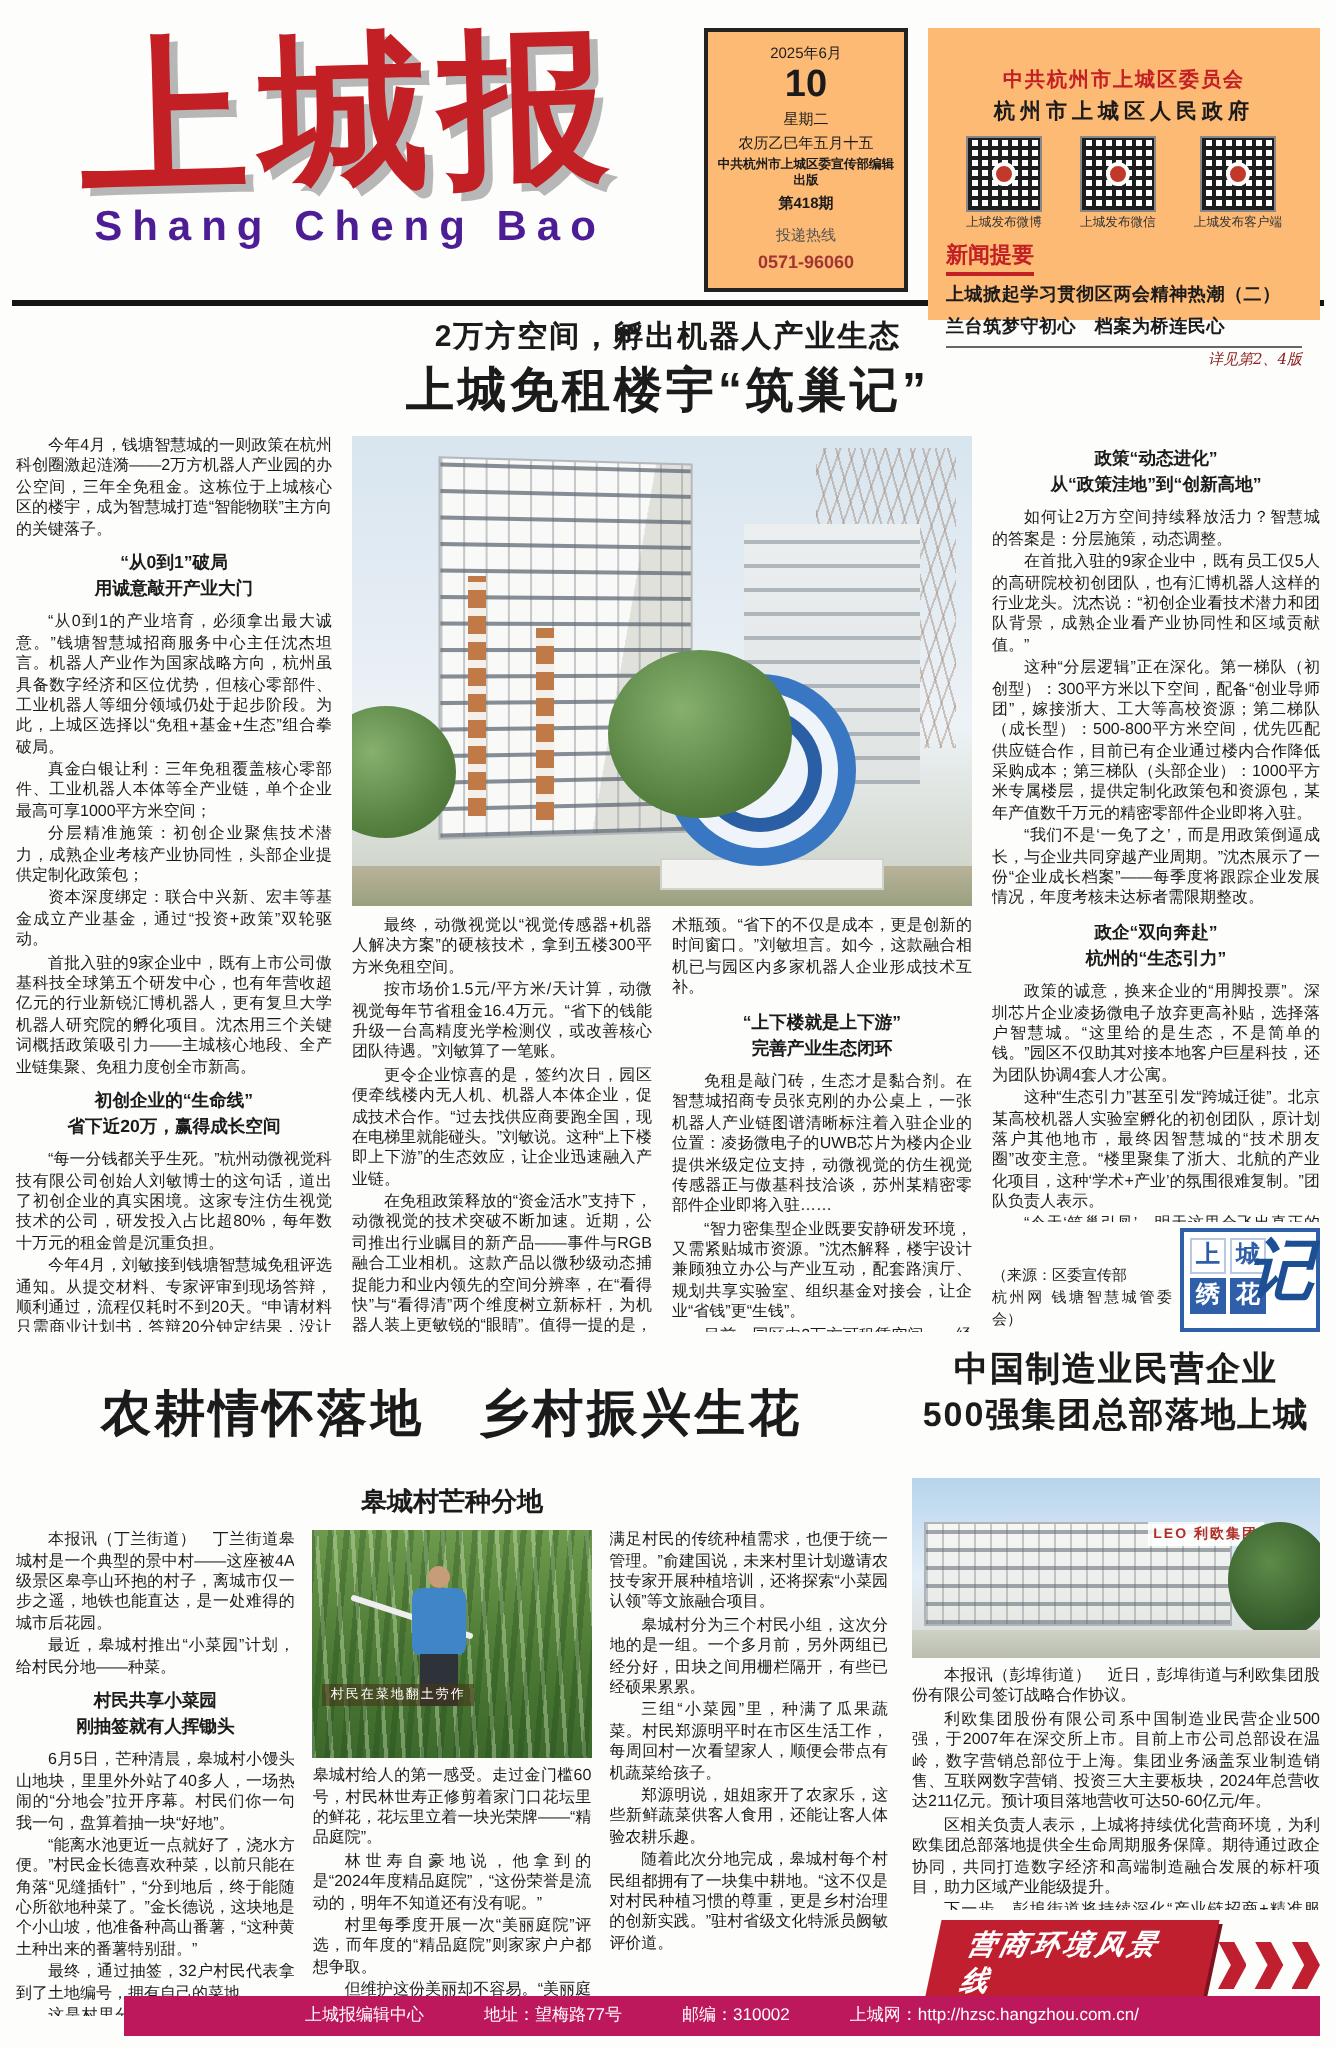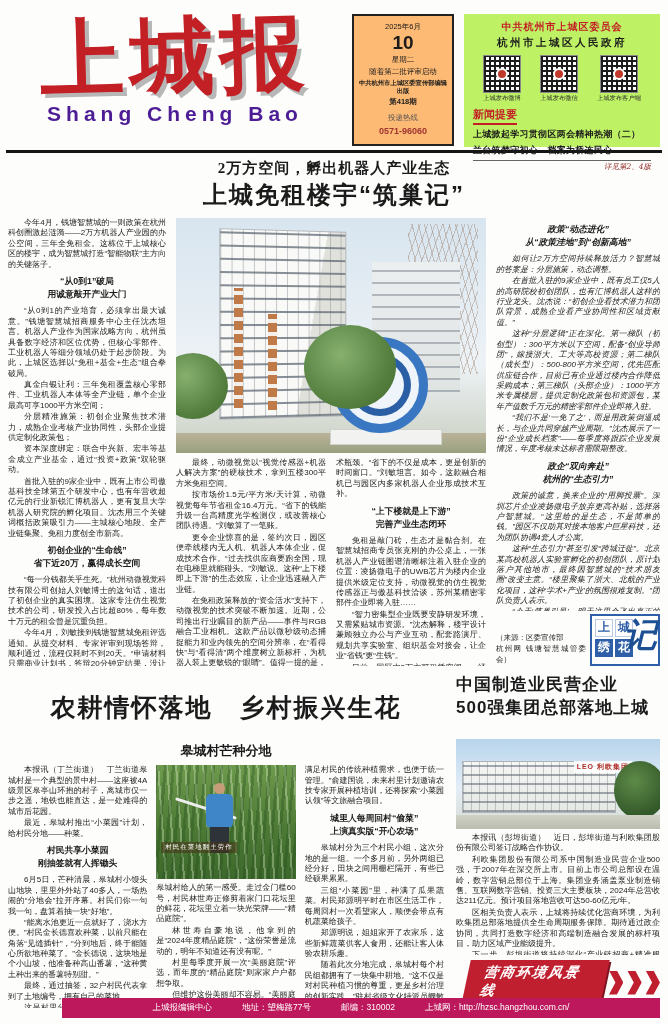--- a/index.html
+++ b/index.html
@@ -13,52 +13,52 @@
             color:#c32026;letter-spacing:6px;transform:rotate(-1.5deg);
             text-shadow:4px 4px 0 rgba(125,125,125,.55);}
   .brand-py{margin-top:4px;font-size:21px;font-weight:bold;color:#4c1d95;letter-spacing:5px;}
   .date-box{flex:none;width:92px;height:118px;border:2px solid #222;background:#fdba74;
             margin-left:12px;text-align:center;padding:5px 3px;font-size:7.5px;line-height:1.6;}
   .db-day{font-size:19px;font-weight:bold;line-height:1.1;}
   .db-pub{font-size:6.3px;font-weight:bold;line-height:1.3;margin-top:1px;}
   .db-issue{font-weight:bold;margin-top:1px;}
   .db-hotline-label{margin-top:4px;color:#555;}
   .db-hotline{color:#a03531;font-weight:bold;font-size:9px;}
-  .gov-box{flex:1;margin-left:10px;background:#bef264;padding:6px 9px 3px;height:124px;}
+  .gov-box{flex:1;margin-left:10px;background:#fdba74;padding:19px 9px 3px;height:124px;}
   .gb-committee{color:#c32026;font-weight:bold;font-size:10px;text-align:center;letter-spacing:1px;}
   .gb-gov{color:#1b1b1b;font-weight:bold;font-size:10.5px;text-align:center;letter-spacing:2.5px;margin-top:2px;}
   .qr-row{display:flex;justify-content:space-between;padding:5px 10px 0;}
   .qr-cell{text-align:center;}
   .qr{width:36px;height:36px;margin:0 auto;border:1px solid #888;position:relative;
       background-image:repeating-linear-gradient(0deg,#1d1d1d 0 2px,transparent 2px 5px),
                        repeating-linear-gradient(90deg,#1d1d1d 0 2px,#fff 2px 5px);}
   .qr::after{content:"";position:absolute;inset:12px;background:#c0392b;border:2px solid #fff;border-radius:50%;}
   .qr-label{font-size:6.3px;margin-top:1px;color:#333;}
   .digest-label{display:inline-block;color:#c32026;font-weight:bold;font-size:11px;
                 border-bottom:2px solid #c32026;padding-bottom:1px;margin-top:4px;}
   .digest-line{font-size:9px;font-weight:bold;margin-top:3px;letter-spacing:.3px;}
   .see-page{border-top:1px solid #666;margin-top:3px;padding-top:1px;text-align:right;
             font-size:7.5px;font-style:italic;color:#8d2320;font-family:"DejaVu Serif",serif;}
 
   .rule{height:3px;background:#151515;margin:4px 6px 0;}
 
   
-  .kicker{text-align:center;font-size:15px;font-weight:bold;letter-spacing:1px;margin-top:6px;font-family:Liberation Serif, serif;}
+  .kicker{text-align:center;font-size:15px;font-weight:bold;letter-spacing:1px;margin-top:6px;}
   .headline{text-align:center;font-size:24px;font-weight:900;letter-spacing:2px;margin:1px 0 7px;}
   .a1-grid{display:flex;gap:10px;padding:0 8px;height:448px;overflow:hidden;}
   .col{font-size:8px;line-height:1.3;text-align:justify;overflow:hidden;}
   .para{margin:0 0 1px;text-indent:2em;}
   .para.noindent{text-indent:0;}
   .subhead{text-align:center;font-weight:bold;font-size:8.8px;line-height:1.5;margin:5px 0;}
   .col1{width:158px;flex:none;}
   .a1-mid{width:310px;flex:none;display:flex;flex-direction:column;}
   .mid-cols{display:flex;gap:10px;flex:1;overflow:hidden;margin-top:5px;}
   .mid-cols .col{flex:1;}
   .col4{flex:1;display:flex;flex-direction:column;}
-  .col4-text{flex:1;overflow:hidden;font-style:italic;}
+  .col4-text{flex:1;overflow:hidden;}
   .col4-bottom{display:flex;align-items:flex-end;justify-content:space-between;padding-top:3px;}
   .source{font-size:7.5px;line-height:1.45;color:#222;}
 
   
   .main-photo{position:relative;height:235px;background:linear-gradient(#d8e5ef,#edf2f6 62%,#c9cfc0);overflow:hidden;flex:none;}
   .mp-bldg{position:absolute;left:44px;top:12px;width:126px;height:186px;border:1px solid #b4b8bb;
            background-image:repeating-linear-gradient(0deg,rgba(95,105,115,.75) 0 2px,transparent 2px 13px),
                             repeating-linear-gradient(90deg,rgba(130,140,150,.45) 0 1px,transparent 1px 11px),
                             linear-gradient(100deg,#f9f9f7 0 68%,#e1e1dc 68%);
            transform:perspective(400px) rotateY(7deg);}
@@ -104,21 +104,21 @@
                  repeating-linear-gradient(86deg,rgba(225,243,205,.35) 0 2px,transparent 2px 9px),
                  linear-gradient(#6e9a4d,#4d7a35 55%,#3c682b);}
   .fp-head{position:absolute;left:58px;top:18px;width:11px;height:11px;border-radius:50%;background:#c79c79;}
   .fp-body{position:absolute;left:50px;top:29px;width:27px;height:34px;border-radius:5px;background:#3f86c9;}
   .fp-legs{position:absolute;left:54px;top:62px;width:19px;height:26px;background:#2d3338;}
   .fp-pipe{position:absolute;left:18px;top:42px;width:64px;height:3px;background:#eee;transform:rotate(18deg);border-radius:2px;}
   .fp-caption{position:absolute;left:5px;bottom:26px;background:rgba(70,55,25,.6);color:#fff;
               font-size:6.5px;padding:1px 4px;letter-spacing:1px;}
 
   .article3{flex:1;display:flex;flex-direction:column;overflow:hidden;}
-  .a3-title{font-size:17px;font-weight:900;text-align:left;letter-spacing:1px;line-height:1.35;margin-top:2px;}
+  .a3-title{font-size:17px;font-weight:900;text-align:center;letter-spacing:1px;line-height:1.35;margin-top:2px;}
   .leo-photo{position:relative;flex:none;height:90px;margin:5px 0 4px;overflow:hidden;
              background:linear-gradient(#b7d4ec,#e4eef7 55%,#d6dacf);}
   .lp-bldg{position:absolute;left:6px;bottom:16px;width:152px;height:50px;border:1px solid #aeb4b8;
            background-image:repeating-linear-gradient(0deg,rgba(90,100,110,.55) 0 2px,transparent 2px 9px),
                             repeating-linear-gradient(90deg,rgba(120,130,140,.4) 0 1px,transparent 1px 8px),
                             linear-gradient(#f6f7f5,#e6e8e4);}
   .lp-sign{position:absolute;right:28px;bottom:56px;background:rgba(255,255,255,.85);color:#b03028;
            font-size:7px;font-weight:bold;padding:1px 3px;letter-spacing:1px;}
   .lp-tree{position:absolute;right:-6px;bottom:10px;width:52px;height:58px;border-radius:50%;
            background:radial-gradient(circle at 40% 35%,#5d8a48,#34592a 70%);}
@@ -141,21 +141,21 @@
 
   <header class="masthead">
     <div class="brand">
       <div class="brand-cn">上城报</div>
       <div class="brand-py">Shang Cheng Bao</div>
     </div>
     <div class="date-box">
       <div>2025年6月</div>
       <div class="db-day">10</div>
       <div>星期二</div>
-      <div>随着第二批评审启动</div>
+      <div>农历乙巳年五月十五</div>
       <div class="db-pub">中共杭州市上城区委宣传部编辑出版</div>
       <div class="db-issue">第418期</div>
       <div class="db-hotline-label">投递热线</div>
       <div class="db-hotline">0571-96060</div>
     </div>
     <div class="gov-box">
       <div class="gb-committee">中共杭州市上城区委员会</div>
       <div class="gb-gov">杭州市上城区人民政府</div>
       <div class="qr-row">
         <div class="qr-cell">
@@ -298,24 +298,20 @@
           </div>
           <div class="col">
               <p class="para noindent">皋城村给人的第一感受。走过金门槛60号，村民林世寿正修剪着家门口花坛里的鲜花，花坛里立着一块光荣牌——“精品庭院”。</p>
               <p class="para">林世寿自豪地说，他拿到的是“2024年度精品庭院”，“这份荣誉是流动的，明年不知道还有没有呢。”</p>
               <p class="para">村里每季度开展一次“美丽庭院”评选，而年度的“精品庭院”则家家户户都想争取。</p>
               <p class="para">但维护这份美丽却不容易。“美丽庭院”建设过程中，村委会发现有个别村民将本该种绿植的公共绿化带据为己用，变成了“一亩三分地”，种上了蔬菜。</p>
             </div>
         </div>
         <div class="col">
             <p class="para noindent">满足村民的传统种植需求，也便于统一管理。”俞建国说，未来村里计划邀请农技专家开展种植培训，还将探索“小菜园认领”等文旅融合项目。</p>
-            <div class="subhead">
-              <div>城里人每周回村“偷菜”</div>
-              <div>上演真实版“开心农场”</div>
-            </div>
             <p class="para">皋城村分为三个村民小组，这次分地的是一组。一个多月前，另外两组已经分好，田块之间用栅栏隔开，有些已经硕果累累。</p>
             <p class="para">三组“小菜园”里，种满了瓜果蔬菜。村民郑源明平时在市区生活工作，每周回村一次看望家人，顺便会带点有机蔬菜给孩子。</p>
             <p class="para">郑源明说，姐姐家开了农家乐，这些新鲜蔬菜供客人食用，还能让客人体验农耕乐趣。</p>
             <p class="para">随着此次分地完成，皋城村每个村民组都拥有了一块集中耕地。“这不仅是对村民种植习惯的尊重，更是乡村治理的创新实践。”驻村省级文化特派员阙敏评价道。</p>
           </div>
       </div>
     </section>
 
     <section class="article3">
       <h2 class="a3-title">

